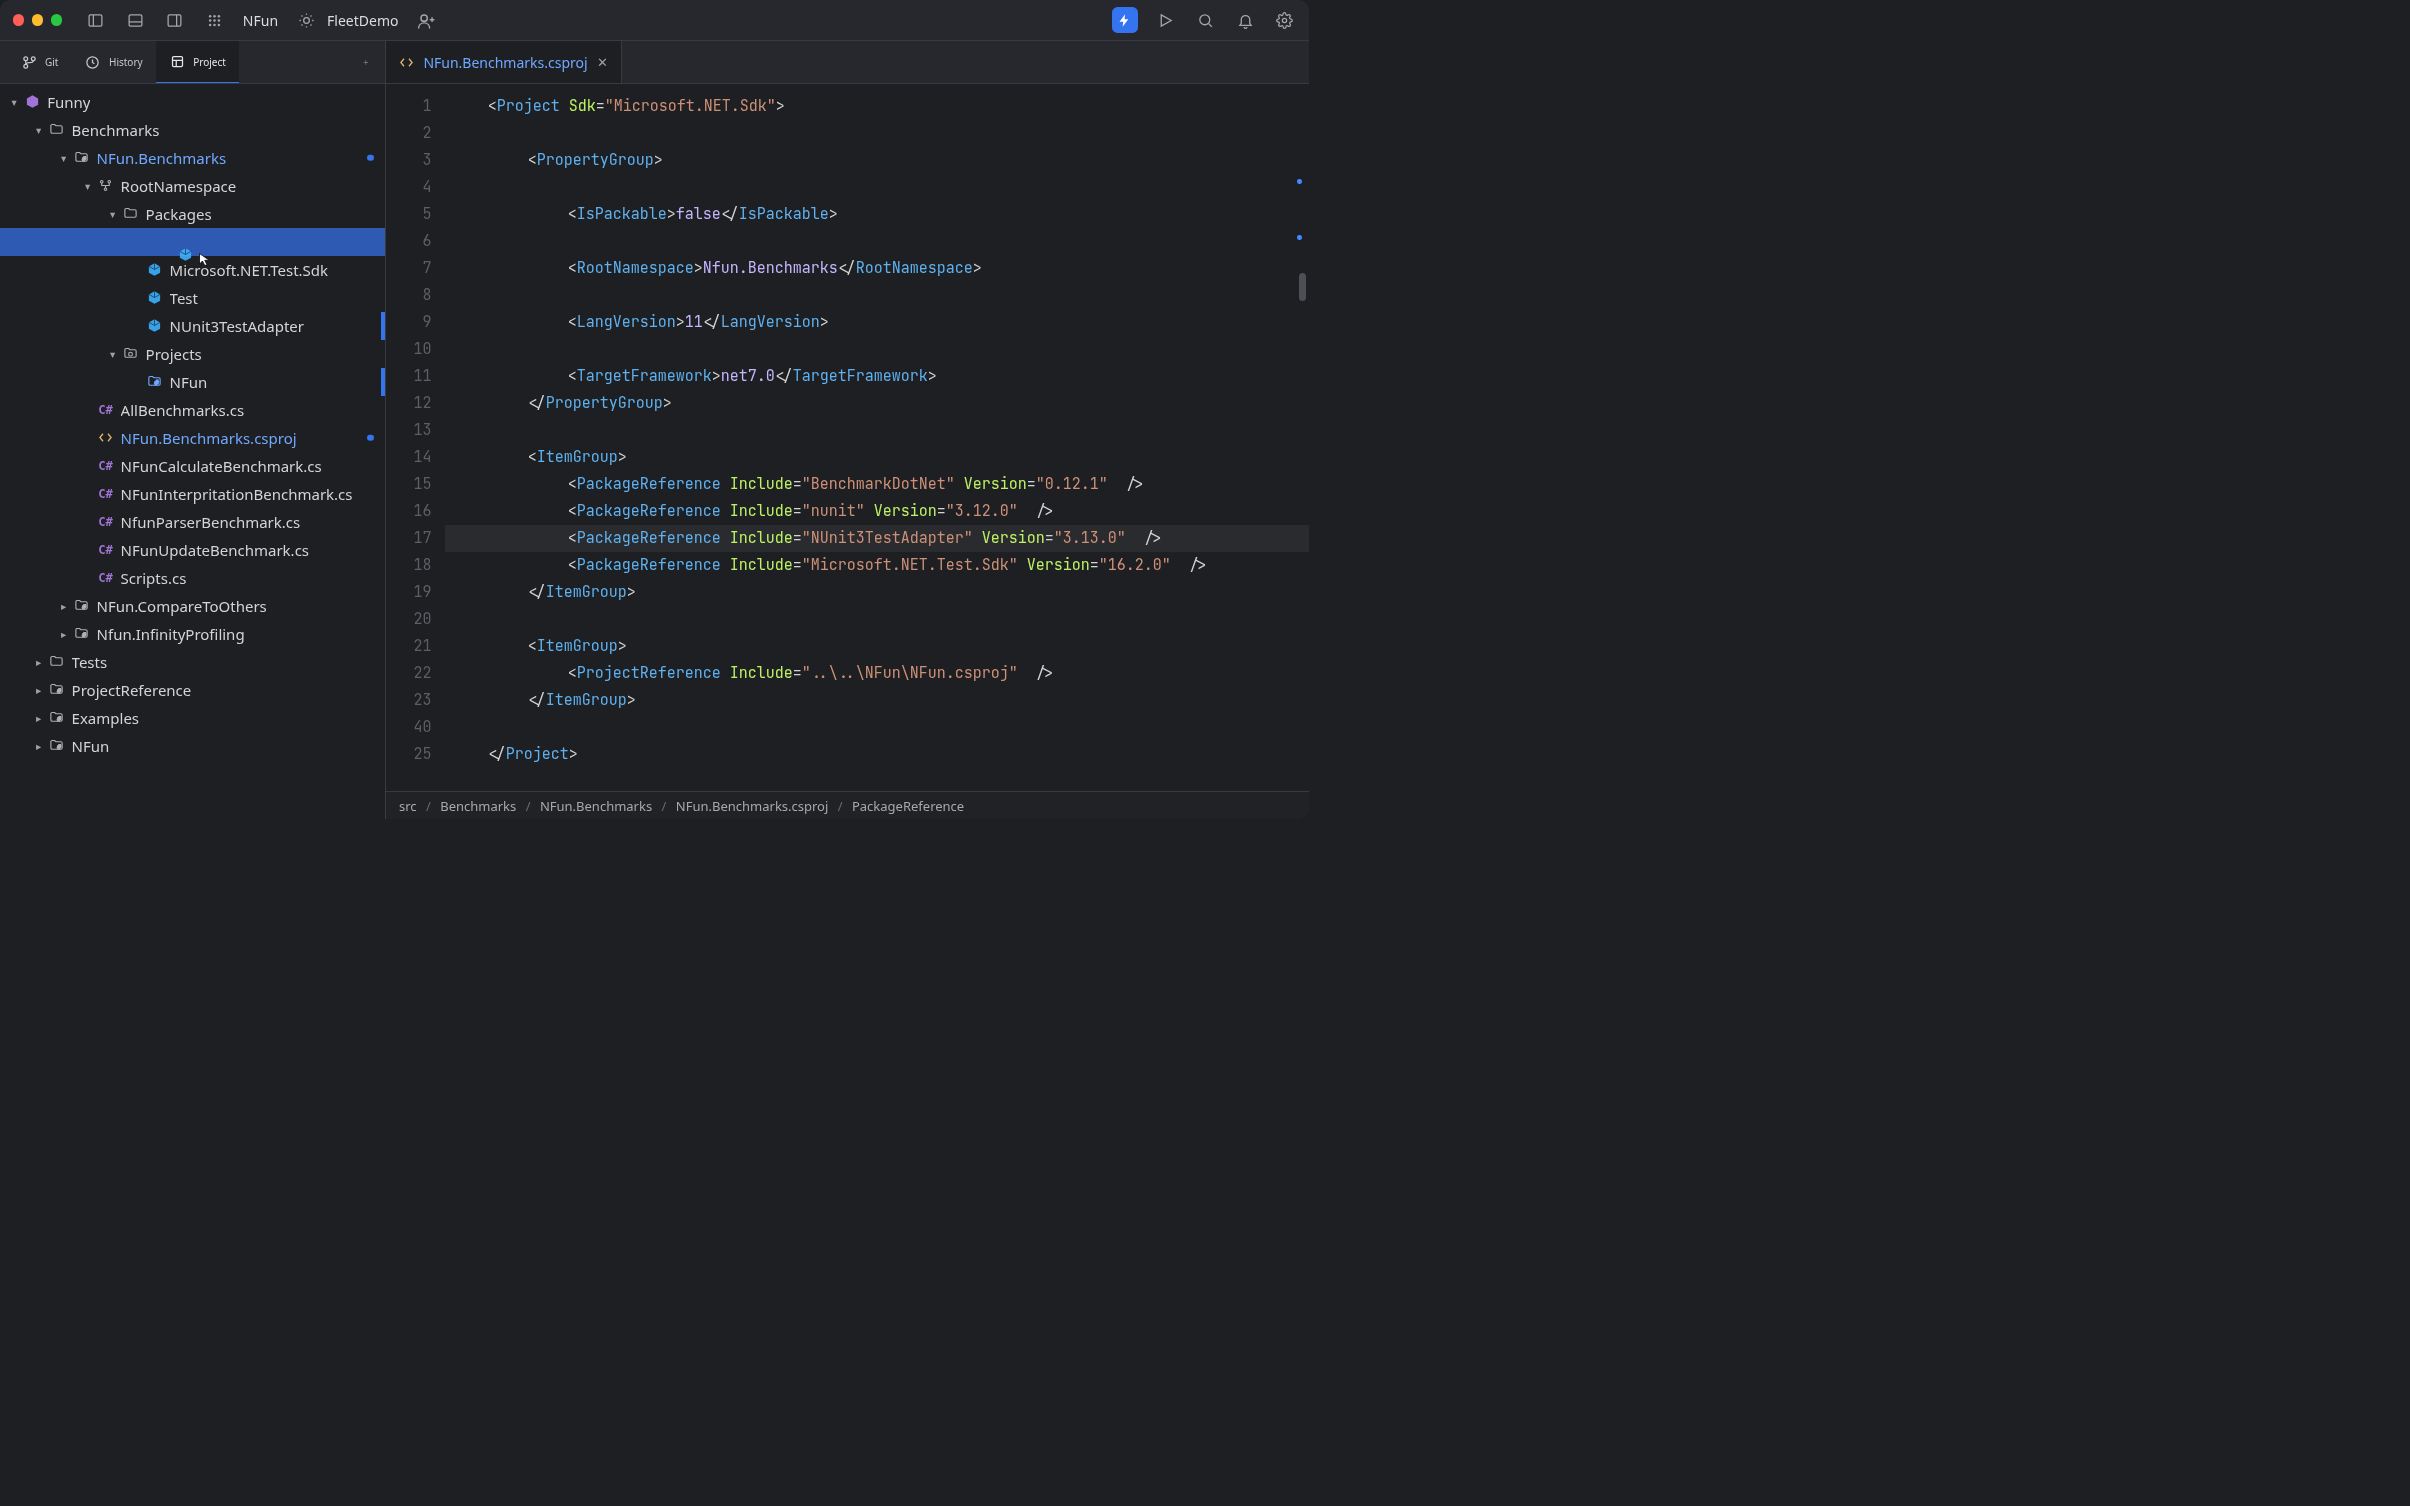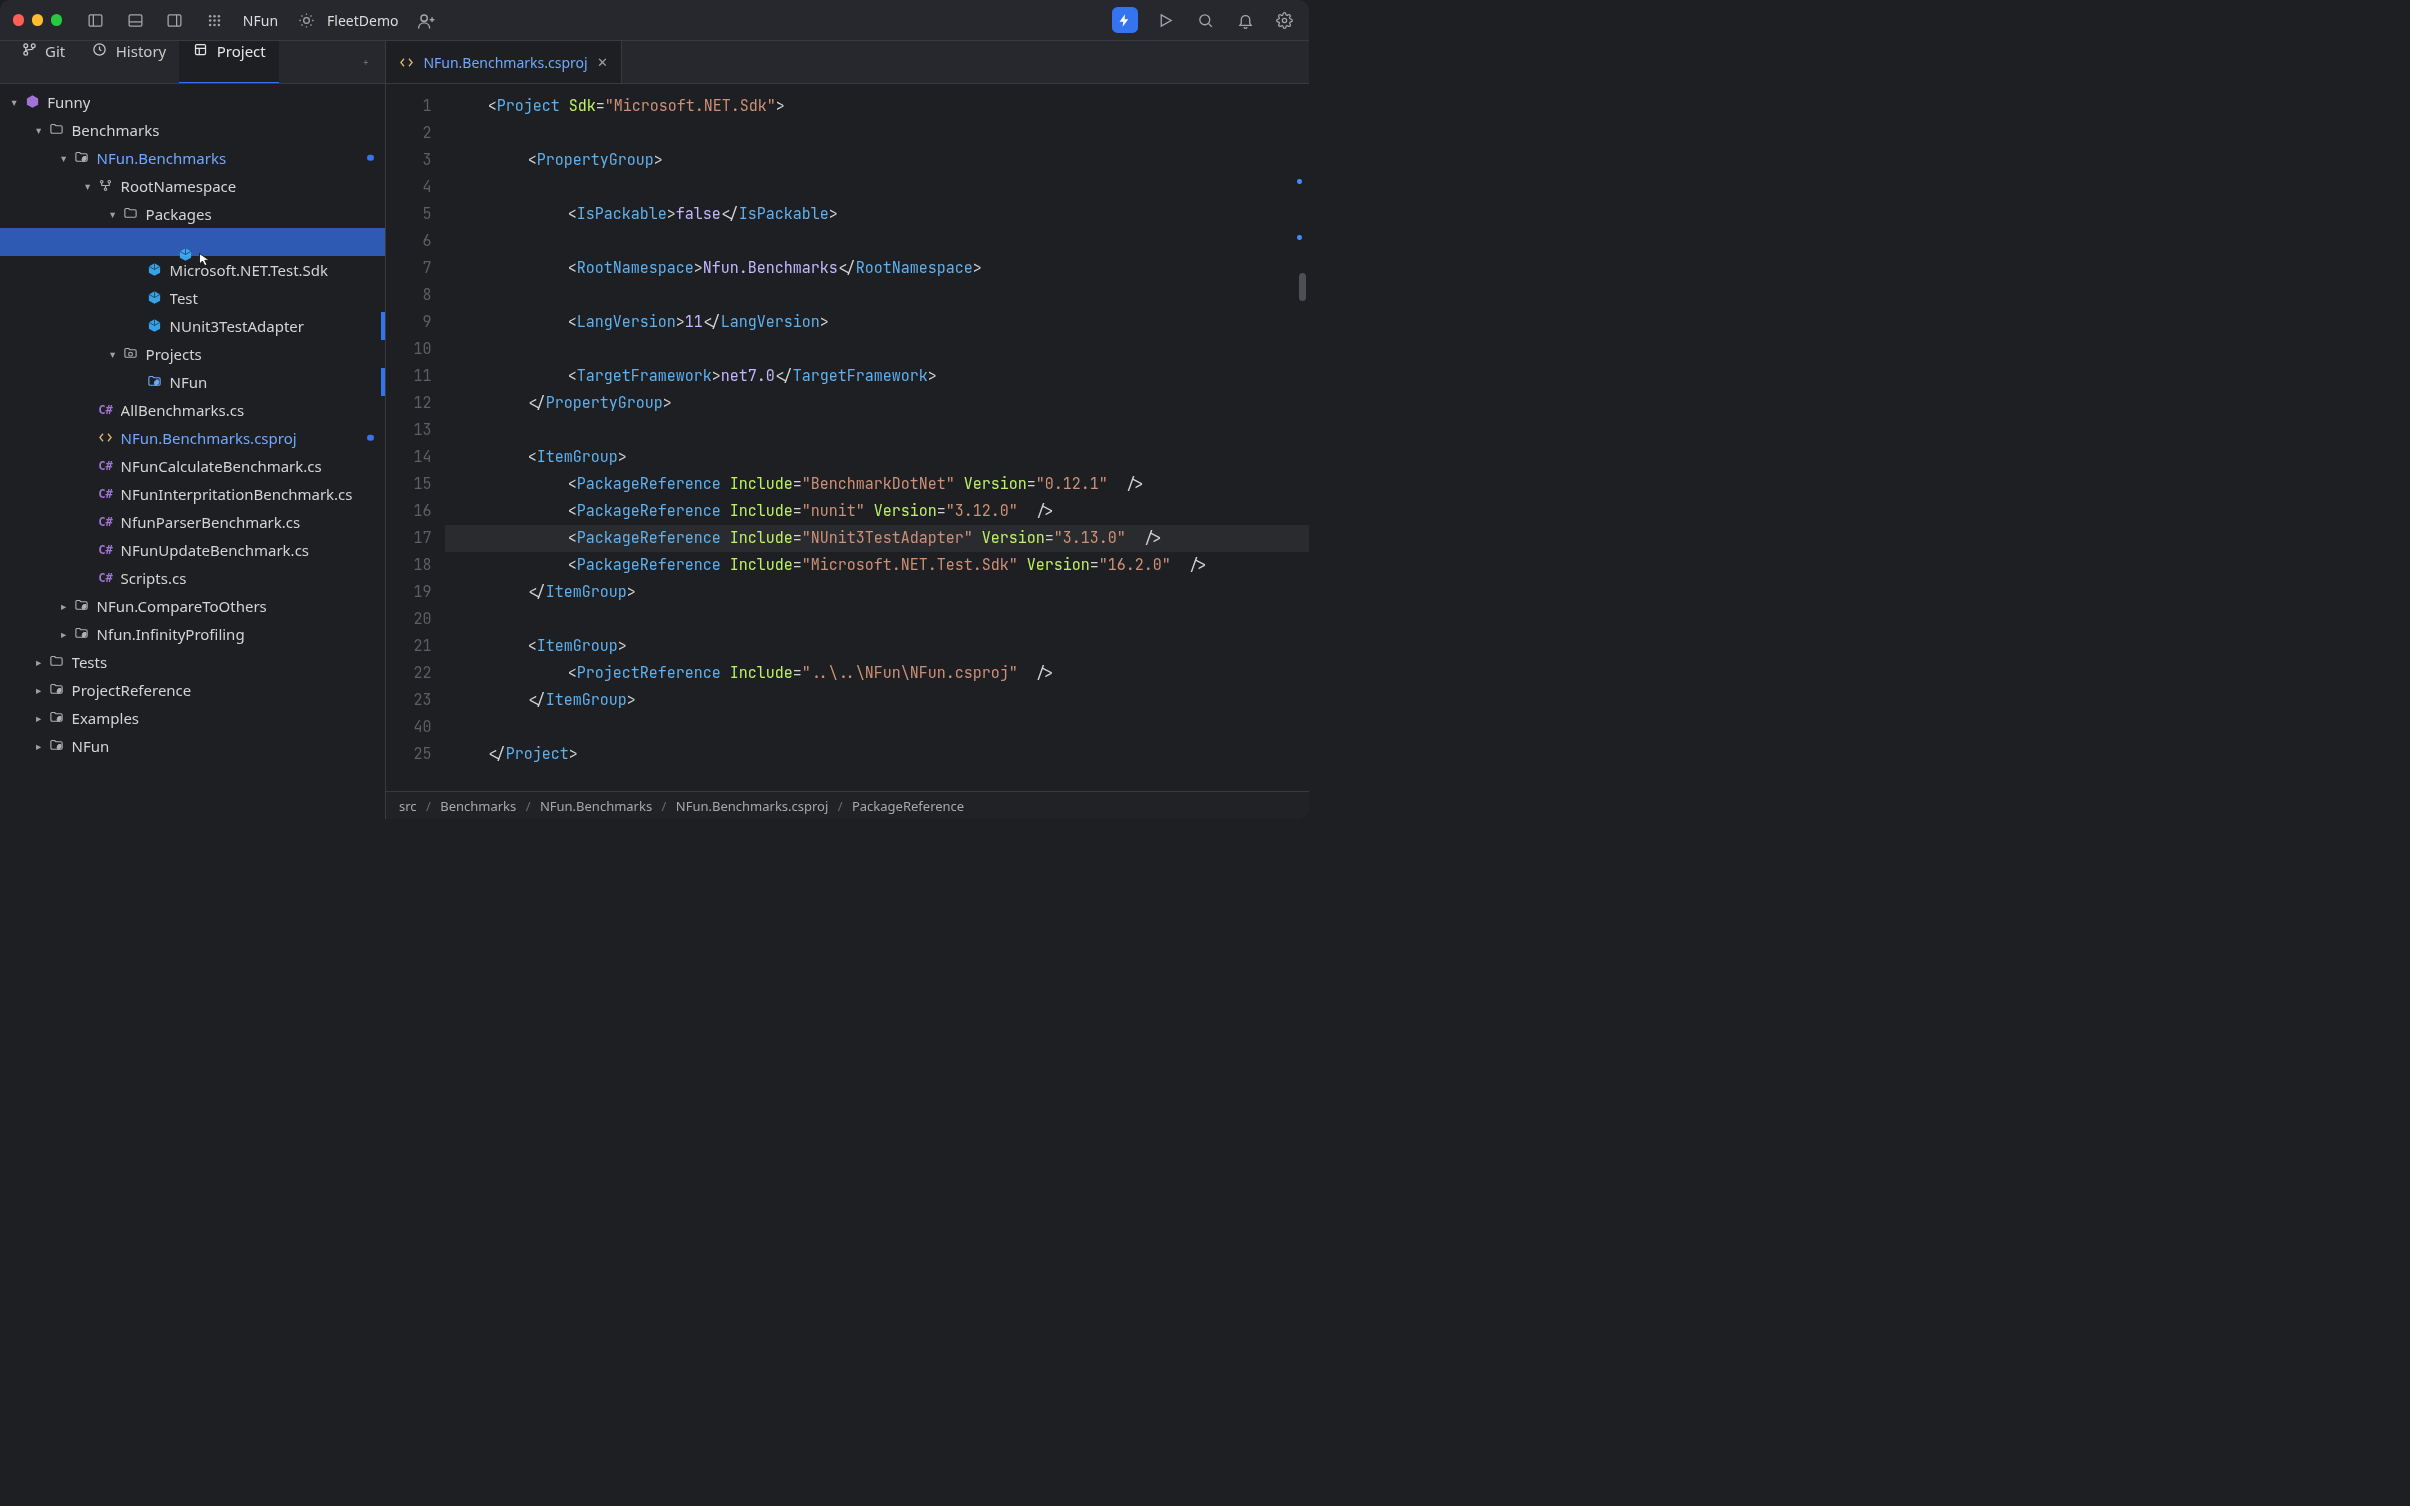--- a/index.html
+++ b/index.html
@@ -98,26 +98,27 @@
     display: flex;
     align-items: center;
     height: 43px;
     padding: 0 7.5px;
     gap: 0;
     border-bottom: 0.9px solid var(--border);
     background: var(--bg-toolbar);
   }
   .side-tab {
     display: flex;
+    align-items: center;
     gap: 7.5px;
     padding: 0 13px;
     height: 100%;
     color: #c8c8c8;
     cursor: pointer;
-    font-size: 15px;
+    font-size: 10px;
   }
   .side-tab.active {
     color: #e6e6e6;
     border-bottom: 1.9px solid var(--brand-blue);
     background: var(--bg-panel);
   }
   .side-tab .ico { width:17px;height:17px; display:flex;align-items:center;justify-content:center;}
   .side-add { margin-left: auto; opacity:.7; padding:0 7.5px; }
 
   .tree {

